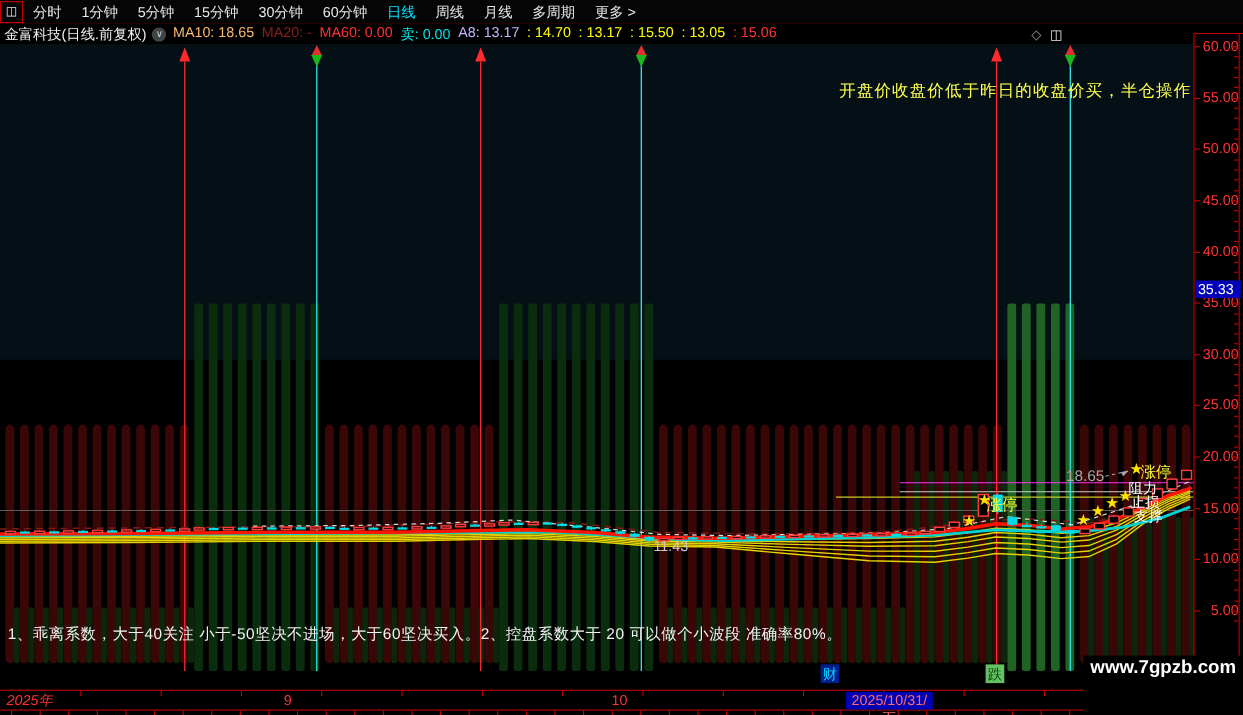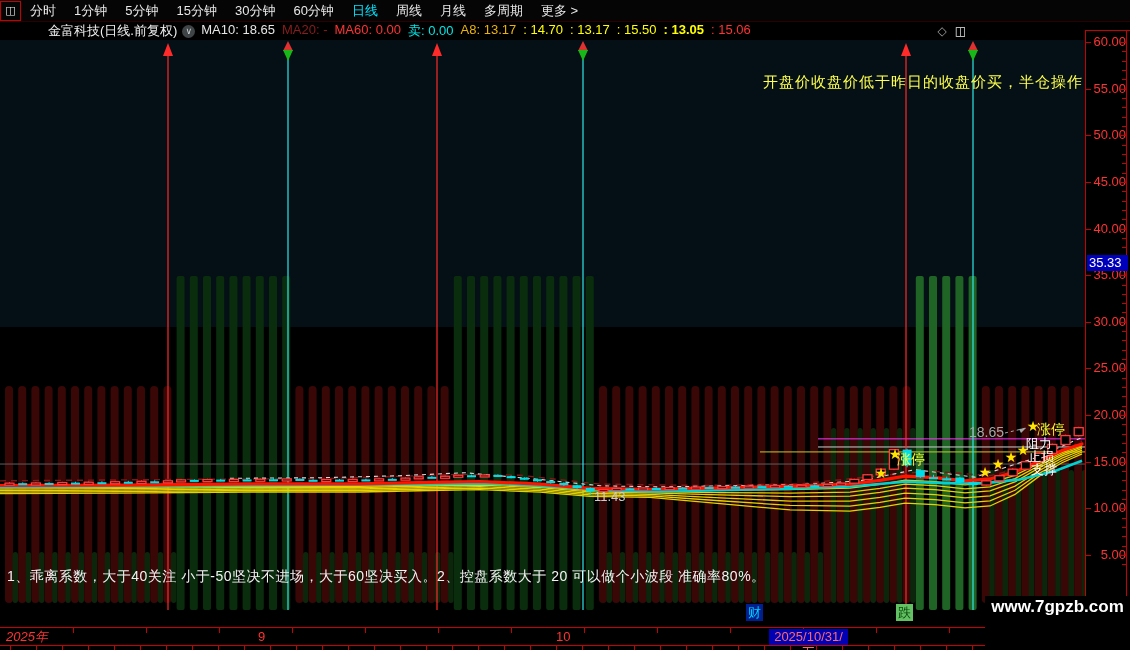--- a/index.html
+++ b/index.html
@@ -17,21 +17,21 @@
   .period-item { color:#e8e8e8; font-size:13px; padding:0 9px; line-height:22px; cursor:pointer; white-space:nowrap; }
   .period-item.active { color:#00e5ff; }
   #toolbar-spacer { flex:1; }
   #action-list { display:flex; align-items:center; height:100%; }
   .action-item { color:#e8e8e8; font-size:13px; padding:0 10px; line-height:20px; border-left:1px solid #7a7a7a;
                  cursor:pointer; white-space:nowrap; }
   .action-item:last-child { border-right:1px solid #7a7a7a; }
 
   
   #infobar { position:absolute; left:0; top:22px; width:1018px; height:18px; background:#000;
-             display:flex; align-items:center; z-index:5; font-size:13px;padding-left:44px; }
+             display:flex; align-items:center; z-index:5; font-size:13px; }
   #stock-title { color:#f0f0f0; padding-left:4px; white-space:nowrap; }
   #title-dd { width:13px; height:13px; border-radius:50%; background:#3f4447; color:#cfd4d6; font-size:9px;
               display:flex; align-items:center; justify-content:center; margin:0 6px 0 5px; cursor:pointer; }
   .if-item { white-space:nowrap; margin-right:7px; }
   #info-right { margin-left:auto; display:flex; align-items:center; }
   #diamond-icon { color:#9a9a9a; font-size:12px; margin-right:8px; cursor:pointer; }
   #split-icon2 { color:#e8e8e8; font-size:12px; margin-right:52px; cursor:pointer; }
 
   
   #yaxis { position:absolute; left:1085px; top:30px; width:45px; height:620px; background:#000;
@@ -440,29 +440,29 @@
         <div class="period-item">多周期</div>
         <div class="period-item">更多 &gt;</div>
       </div>
     <div id="toolbar-spacer"></div>
   </div>
 
   <div id="infobar">
     <span id="stock-title">金富科技(日线.前复权)</span>
     <span id="title-dd">∨</span>
     <span id="info-fields" style="display:flex;">
-        <span class="if-item" style="color: #e5e5e5;">MA10: 18.65</span>
+        <span class="if-item" style="color: #fdba74;">MA10: 18.65</span>
         <span class="if-item" style="color: rgb(139, 29, 29);">MA20: -</span>
         <span class="if-item" style="color: rgb(255, 50, 50);">MA60: 0.00</span>
         <span class="if-item" style="color: rgb(0, 229, 229);">卖: 0.00</span>
-        <span class="if-item" style="color: #eab308;">A8: 13.17</span>
+        <span class="if-item" style="color: #c4b5fd;">A8: 13.17</span>
         <span class="if-item" style="color: rgb(255, 255, 0);">: 14.70</span>
         <span class="if-item" style="color: rgb(255, 255, 0);">: 13.17</span>
         <span class="if-item" style="color: rgb(255, 255, 0);">: 15.50</span>
-        <span class="if-item" style="color: rgb(255, 255, 0); font-weight: bold;">: 13.05</span>
+        <span class="if-item" style="color: rgb(255, 255, 0);">: 13.05</span>
         <span class="if-item" style="color: rgb(255, 50, 50);">: 15.06</span>
       </span>
     <span id="info-right">
       <span id="diamond-icon">◇</span>
       <span id="split-icon2">◫</span>
     </span>
   </div>
 
   <div id="yaxis">
     <div class="topline"></div>

